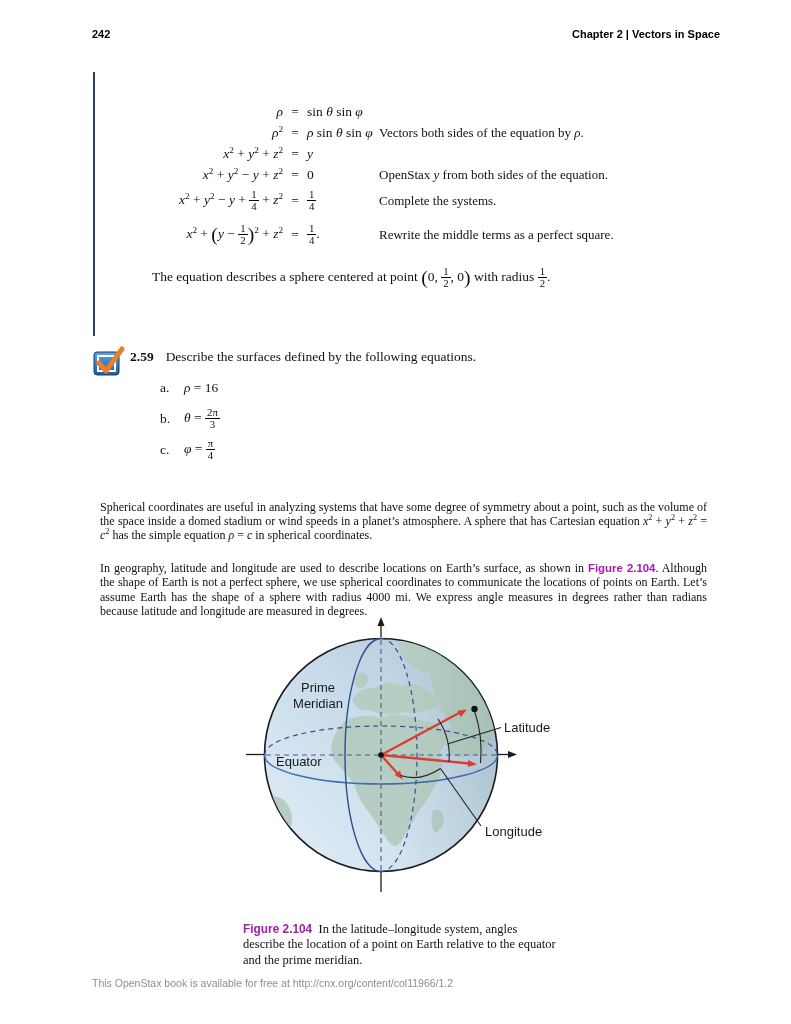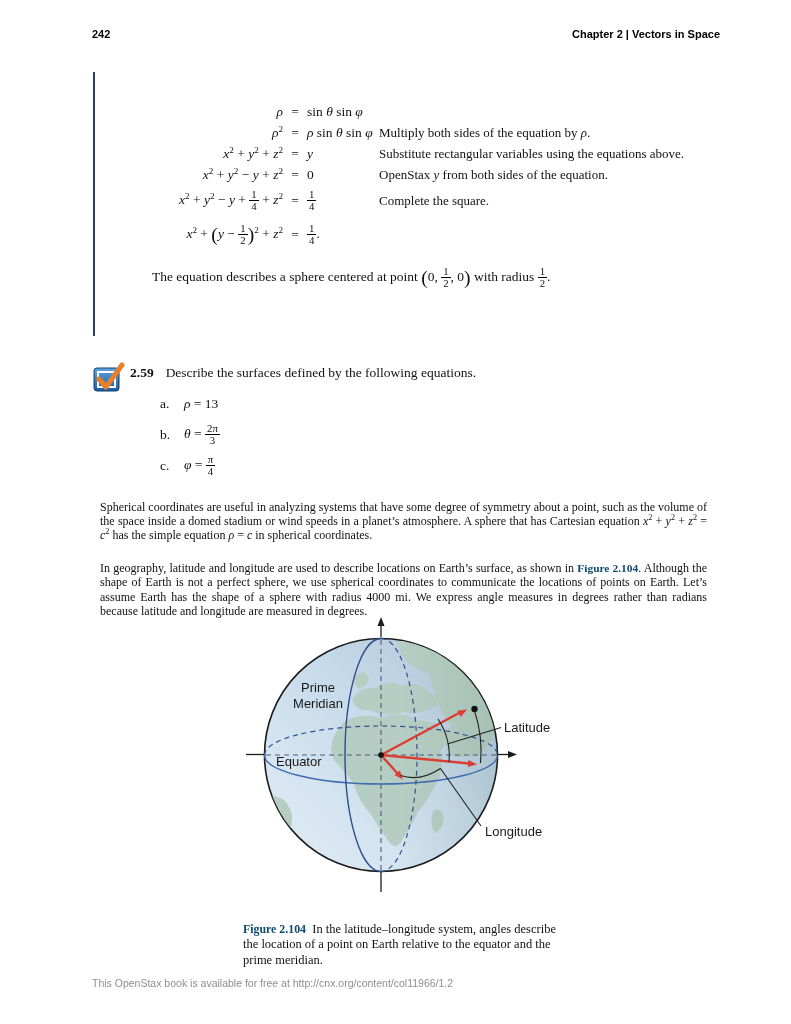--- a/index.html
+++ b/index.html
@@ -30,34 +30,34 @@
   .tk-s{font-size:0.68em;vertical-align:super;line-height:0;}
   .tk-bp{font-size:1.45em;font-weight:400;vertical-align:-0.14em;line-height:0;}
   .frac{display:inline-block;vertical-align:-0.55em;text-align:center;
         font-size:0.8em;line-height:1.02;font-style:normal;}
   .frac .fn{display:block;padding:0 2px;border-bottom:1px solid #000;}
   .frac .fd{display:block;padding:0 2px;}
 
   .conclusion{position:absolute;left:152px;top:266px;font-size:13.5px;white-space:nowrap;}
 
   
-  .checkpoint{position:absolute;left:92px;top:360px;width:580px;height:130px;}
+  .checkpoint{position:absolute;left:92px;top:344px;width:580px;height:130px;}
   .cp-icon{position:absolute;left:1px;top:2px;width:32px;height:30px;}
   .cp-head{position:absolute;left:38px;top:5px;font-size:13.5px;white-space:nowrap;}
   .cp-num{font-weight:bold;margin-right:12px;}
   .cp-items{position:absolute;left:68px;top:28px;}
   .cp-item{display:flex;align-items:center;min-height:31px;font-size:13.5px;}
   .cp-label{width:24px;}
 
   
   .para{position:absolute;left:92px;width:607px;margin:8px;font-size:12px;
         line-height:1.18;text-align:justify;}
   #para1{top:492px;}
   #para2{top:553px;}
-  .figref{font-family:Liberation Serif, serif;font-weight:bold;color:#0c4a6e;font-size:0.95em;}
+  .figref{font-family:Liberation Sans, sans-serif;font-weight:bold;color:#a21caf;font-size:0.95em;}
 
   
   .fig-svg{position:absolute;left:228px;top:610px;}
   .fig-label{font-family:"Liberation Sans",sans-serif;font-size:13px;fill:#1a1a1a;}
 
   .caption{position:absolute;left:243px;top:922px;width:314px;font-size:12.5px;line-height:1.23;}
 
   .footer{position:absolute;left:92px;top:977px;font-family:"Liberation Sans",sans-serif;
           font-size:10.5px;color:#8e8e8e;text-align:center;}
 </style>
@@ -75,44 +75,44 @@
       <div class="eq-row">
         <div class="lhs"><span class="tk-v">ρ</span></div>
         <div class="eqsign">=</div>
         <div class="rhs"><span class="tk-t">sin </span><span class="tk-v">θ</span><span class="tk-t"> sin </span><span class="tk-v">φ</span></div>
         <div class="note"></div>
       </div>
       <div class="eq-row">
         <div class="lhs"><span class="tk-v">ρ</span><sup class="tk-s">2</sup></div>
         <div class="eqsign">=</div>
         <div class="rhs"><span class="tk-v">ρ</span><span class="tk-t"> sin </span><span class="tk-v">θ</span><span class="tk-t"> sin </span><span class="tk-v">φ</span></div>
-        <div class="note"><span class="tk-t">Multiply both sides of the equation by </span><span class="tk-v">ρ</span><span class="tk-t">.</span></div>
+        <div class="note"><span class="tk-t">Vectors both sides of the equation by </span><span class="tk-v">ρ</span><span class="tk-t">.</span></div>
       </div>
       <div class="eq-row">
         <div class="lhs"><span class="tk-v">x</span><sup class="tk-s">2</sup><span class="tk-t"> + </span><span class="tk-v">y</span><sup class="tk-s">2</sup><span class="tk-t"> + </span><span class="tk-v">z</span><sup class="tk-s">2</sup></div>
         <div class="eqsign">=</div>
         <div class="rhs"><span class="tk-v">y</span></div>
-        <div class="note"><span class="tk-t">Substitute rectangular variables using the equations above.</span></div>
       </div>
       <div class="eq-row">
         <div class="lhs"><span class="tk-v">x</span><sup class="tk-s">2</sup><span class="tk-t"> + </span><span class="tk-v">y</span><sup class="tk-s">2</sup><span class="tk-t"> − </span><span class="tk-v">y</span><span class="tk-t"> + </span><span class="tk-v">z</span><sup class="tk-s">2</sup></div>
         <div class="eqsign">=</div>
         <div class="rhs"><span class="tk-t">0</span></div>
         <div class="note"><span class="tk-t">OpenStax </span><span class="tk-v">y</span><span class="tk-t"> from both sides of the equation.</span></div>
       </div>
       <div class="eq-row">
         <div class="lhs"><span class="tk-v">x</span><sup class="tk-s">2</sup><span class="tk-t"> + </span><span class="tk-v">y</span><sup class="tk-s">2</sup><span class="tk-t"> − </span><span class="tk-v">y</span><span class="tk-t"> + </span><span class="frac"><span class="fn">1</span><span class="fd">4</span></span><span class="tk-t"> + </span><span class="tk-v">z</span><sup class="tk-s">2</sup></div>
         <div class="eqsign">=</div>
         <div class="rhs"><span class="frac"><span class="fn">1</span><span class="fd">4</span></span></div>
-        <div class="note"><span class="tk-t">Complete the square.</span></div>
+        <div class="note"><span class="tk-t">Complete the systems.</span></div>
       </div>
       <div class="eq-row">
         <div class="lhs"><span class="tk-v">x</span><sup class="tk-s">2</sup><span class="tk-t"> + </span><span class="tk-bp">(</span><span class="tk-v">y</span><span class="tk-t"> − </span><span class="frac"><span class="fn">1</span><span class="fd">2</span></span><span class="tk-bp">)</span><sup class="tk-s">2</sup><span class="tk-t"> + </span><span class="tk-v">z</span><sup class="tk-s">2</sup></div>
         <div class="eqsign">=</div>
         <div class="rhs"><span class="frac"><span class="fn">1</span><span class="fd">4</span></span><span class="tk-t">.</span></div>
+        <div class="note"><span class="tk-t">Rewrite the middle terms as a perfect square.</span></div>
       </div>
     </div>
 
   <div class="conclusion"><span class="tk-t">The equation describes a sphere centered at point </span><span class="tk-bp">(</span><span class="tk-t">0, </span><span class="frac"><span class="fn">1</span><span class="fd">2</span></span><span class="tk-t">, 0</span><span class="tk-bp">)</span><span class="tk-t"> with radius </span><span class="frac"><span class="fn">1</span><span class="fd">2</span></span><span class="tk-t">.</span></div>
 
   <div class="checkpoint">
     <svg class="cp-icon" viewBox="0 0 32 30" width="32" height="30">
       <defs>
         <linearGradient id="cpblue" x1="0" y1="0" x2="0" y2="1">
           <stop offset="0" stop-color="#5ea6de"></stop>
@@ -122,21 +122,21 @@
       <rect x="1" y="6" width="25" height="23" rx="3" fill="url(#cpblue)" stroke="#123f74" stroke-width="1"></rect>
       <rect x="5" y="10" width="17" height="15" fill="none" stroke="#ffffff" stroke-width="2"></rect>
       <path d="M 6,17 L 13,25 L 29,3" fill="none" stroke="#e87f2a" stroke-width="5" stroke-linecap="round" stroke-linejoin="round"></path>
     </svg>
     <div class="cp-head">
       <span class="cp-num">2.59</span><span>Describe the surfaces defined by the following equations.</span>
     </div>
     <div class="cp-items" id="cp-items">
         <div class="cp-item">
           <div class="cp-label">a.</div>
-          <div class="cp-eq"><span class="tk-v">ρ</span><span class="tk-t"> = 13</span></div>
+          <div class="cp-eq"><span class="tk-v">ρ</span><span class="tk-t"> = 16</span></div>
         </div>
         <div class="cp-item">
           <div class="cp-label">b.</div>
           <div class="cp-eq"><span class="tk-v">θ</span><span class="tk-t"> = </span><span class="frac"><span class="fn">2π</span><span class="fd">3</span></span></div>
         </div>
         <div class="cp-item">
           <div class="cp-label">c.</div>
           <div class="cp-eq"><span class="tk-v">φ</span><span class="tk-t"> = </span><span class="frac"><span class="fn">π</span><span class="fd">4</span></span></div>
         </div>
       </div>

